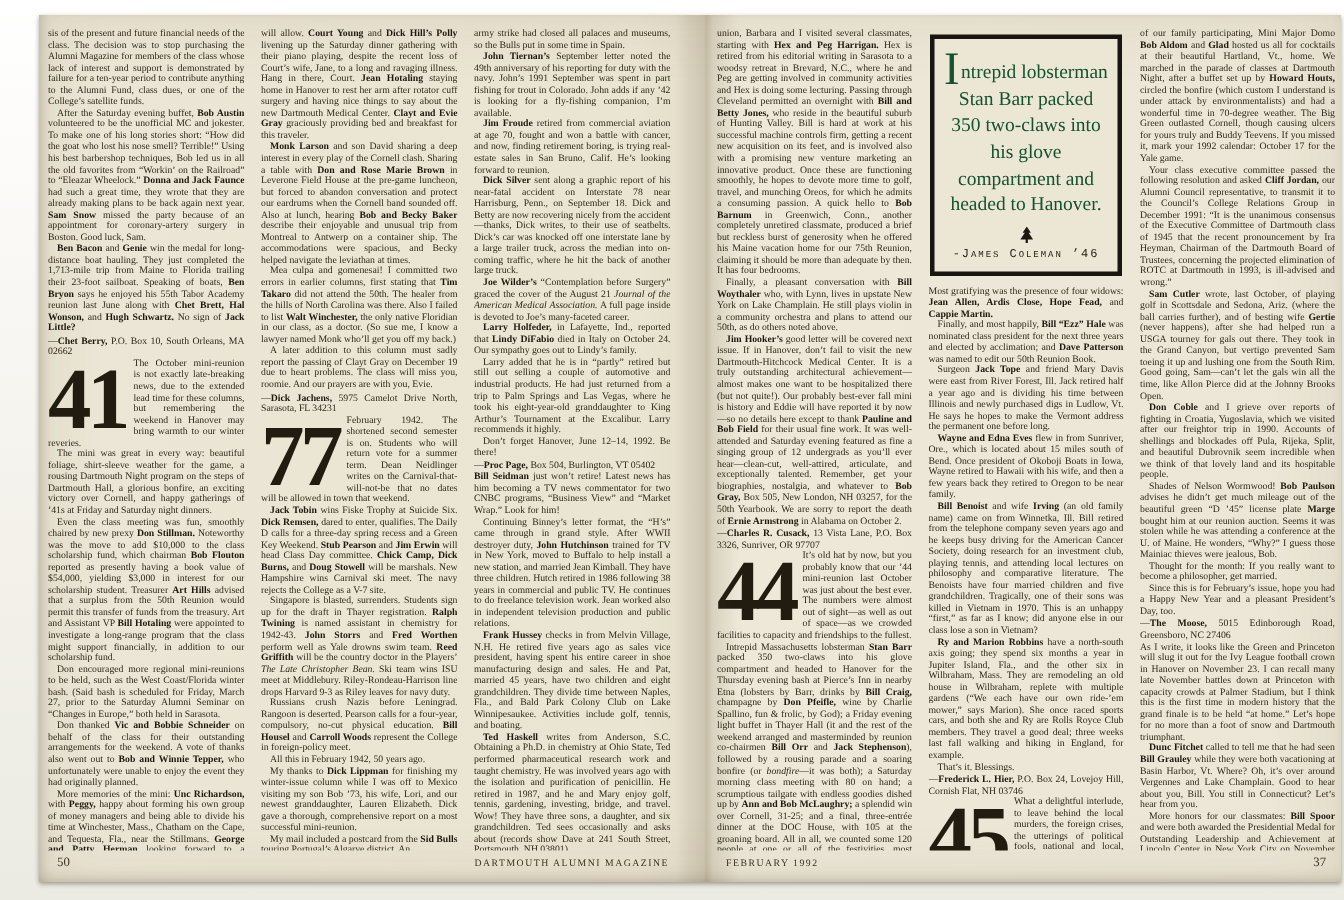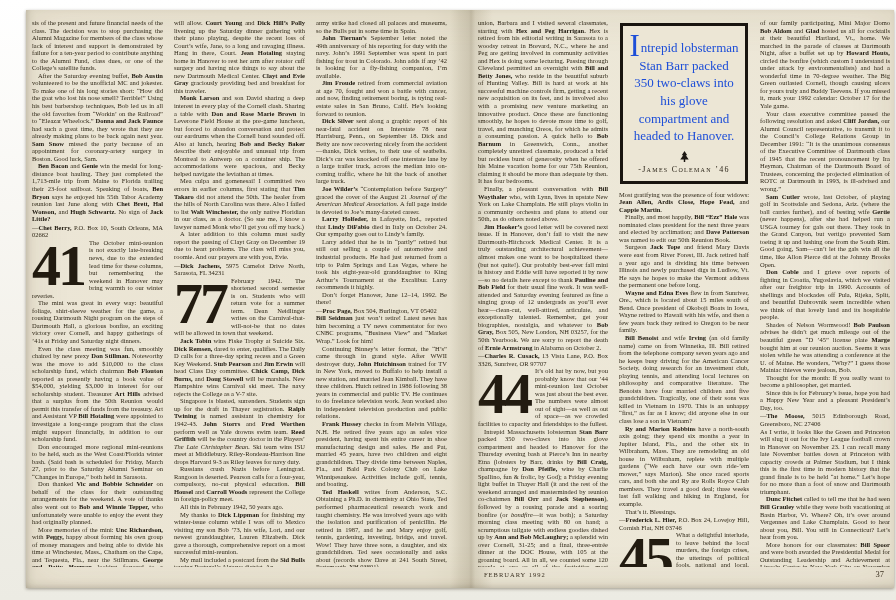--- a/index.html
+++ b/index.html
@@ -32,25 +32,25 @@
   .dropnum{
     float:left;font-weight:700;font-size:58px;line-height:.78;
     letter-spacing:-3px;margin:4px 5px 0 0;color:#221b10;
     font-family:"Liberation Serif",serif;
   }
   .quotebox{
     border:3px solid var(--quote_border,#191510);
     margin:4px 1px 7px 1px;padding:13px 5px 7px;text-align:center;
     background:#ece6d5;
   }
-  .quote-text{font-size:13px;line-height:1.36;color:#1d4ed8;}
+  .quote-text{font-size:13px;line-height:1.36;color:#14532d;}
   .quote-text .dropcap{font-size:31px;line-height:0;position:relative;top:4px;margin-right:1px;}
   .pine{display:block;margin:6px auto 4px;width:11px;height:11px;}
   .pine svg{display:block;width:11px;height:11px;}
-  .quote-attr{font-size:8px;font-variant:small-caps;letter-spacing:1.3px;color:#2b2418;}
+  .quote-attr{font-size:8px;font-variant:small-caps;letter-spacing:1.3px;color:#2b2418;font-family:Liberation Mono, monospace;}
   .footer{position:absolute;left:6px;right:6px;bottom:9px;display:flex;
     justify-content:space-between;align-items:baseline;
     font-size:6.5px;letter-spacing:1px;color:#3a3020;}
   .pagenum{font-size:8.5px;letter-spacing:0;}
   .edge-line{position:absolute;left:26px;top:10px;width:868px;height:578px;
     pointer-events:none;box-shadow:inset 0 -6px 10px -6px rgba(60,50,30,.25), inset 6px 0 10px -6px rgba(60,50,30,.25);}
 </style>
 </head>
 <body>
 
@@ -95,20 +95,24 @@
             <p class="para"><b>Joe Wilder’s</b> “Contemplation before Surgery” graced the cover of the August 21 <i>Journal of the American Medical Association.</i> A full page inside is devoted to Joe’s many-faceted career.</p>
             <p class="para"><b>Larry Holfeder,</b> in Lafayette, Ind., reported that <b>Lindy DiFabio</b> died in Italy on October 24. Our sympathy goes out to Lindy’s family.</p>
             <p class="para">Larry added that he is in “partly” retired but still out selling a couple of automotive and industrial products. He had just returned from a trip to Palm Springs and Las Vegas, where he took his eight-year-old granddaughter to King Arthur’s Tournament at the Excalibur. Larry recommends it highly.</p>
             <p class="para">Don’t forget Hanover, June 12–14, 1992. Be there!</p>
             <p class="byline">—<b>Proc Page,</b> Box 504, Burlington, VT 05402</p>
             <p class="para first"><b>Bill Seidman</b> just won’t retire! Latest news has him becoming a TV news commentator for two CNBC programs, “Business View” and “Market Wrap.” Look for him!</p>
             <p class="para">Continuing Binney’s letter format, the “H’s” came through in grand style. After WWII destroyer duty, <b>John Hutchinson</b> trained for TV in New York, moved to Buffalo to help install a new station, and married Jean Kimball. They have three children. Hutch retired in 1986 following 38 years in commercial and public TV. He continues to do freelance television work. Jean worked also in independent television production and public relations.</p>
             <p class="para"><b>Frank Hussey</b> checks in from Melvin Village, N.H. He retired five years ago as sales vice president, having spent his entire career in shoe manufacturing design and sales. He and Pat, married 45 years, have two children and eight grandchildren. They divide time between Naples, Fla., and Bald Park Colony Club on Lake Winnipesaukee. Activities include golf, tennis, and boating.</p>
             <p class="para"><b>Ted Haskell</b> writes from Anderson, S.C. Obtaining a Ph.D. in chemistry at Ohio State, Ted performed pharmaceutical research work and taught chemistry. He was involved years ago with the isolation and purification of penicillin. He retired in 1987, and he and Mary enjoy golf, tennis, gardening, investing, bridge, and travel. Wow! They have three sons, a daughter, and six grandchildren. Ted sees  occasionally and asks about  (records show Dave at 241 South Street, Portsmouth, NH 03801).</p>
           </div>
+      </div>
+      <div class="footer">
+        <span class="pagenum">50</span>
+        <span>DARTMOUTH ALUMNI MAGAZINE</span>
       </div>
     </div>
 
     <div class="page page-right">
       <div class="colwrap">
         <div class="col">
             <p class="para cont">union, Barbara and I visited several classmates, starting with <b>Hex and Peg Harrigan.</b> Hex is retired from his editorial writing in Sarasota to a woodsy retreat in Brevard, N.C., where he and Peg are getting involved in community activities and Hex is doing some lecturing. Passing through Cleveland permitted an overnight with <b>Bill and Betty Jones,</b> who reside in the beautiful suburb of Hunting Valley. Bill is hard at work at his successful machine controls firm, getting a recent new acquisition on its feet, and is involved also with a promising new venture marketing an innovative product. Once these are functioning smoothly, he hopes to devote more time to golf, travel, and munching Oreos, for which he admits a consuming passion. A quick hello to <b>Bob Barnum</b> in Greenwich, Conn., another completely unretired classmate, produced a brief but reckless burst of generosity when he offered his Maine vacation home for our 75th Reunion, claiming it should be more than adequate by then. It has four bedrooms.</p>
             <p class="para">Finally, a pleasant conversation with <b>Bill Woythaler</b> who, with Lynn, lives in upstate New York on Lake Champlain. He still plays violin in a community orchestra and plans to attend our 50th, as do others noted above.</p>
             <p class="para"><b>Jim Hooker’s</b> good letter will be covered next issue. If in Hanover, don’t fail to visit the new Dartmouth-Hitchcock Medical Center. It is a truly outstanding architectural achievement—almost makes one want to be hospitalized there (but not quite!). Our probably best-ever fall mini is history and Eddie will have reported it by now—so no details here except to thank <b>Pauline and Bob Field</b> for their usual fine work. It was well-attended and Saturday evening featured as fine a singing group of 12 undergrads as you’ll ever hear—clean-cut, well-attired, articulate, and exceptionally talented. Remember, get your biographies, nostalgia, and whatever to <b>Bob Gray,</b> Box 505, New London, NH 03257, for the 50th Yearbook. We are sorry to report the death of <b>Ernie Armstrong</b> in Alabama on October 2.</p>
             <p class="byline">—<b>Charles R. Cusack,</b> 13 Vista Lane, P.O. Box 3326, Sunriver, OR 97707</p>

